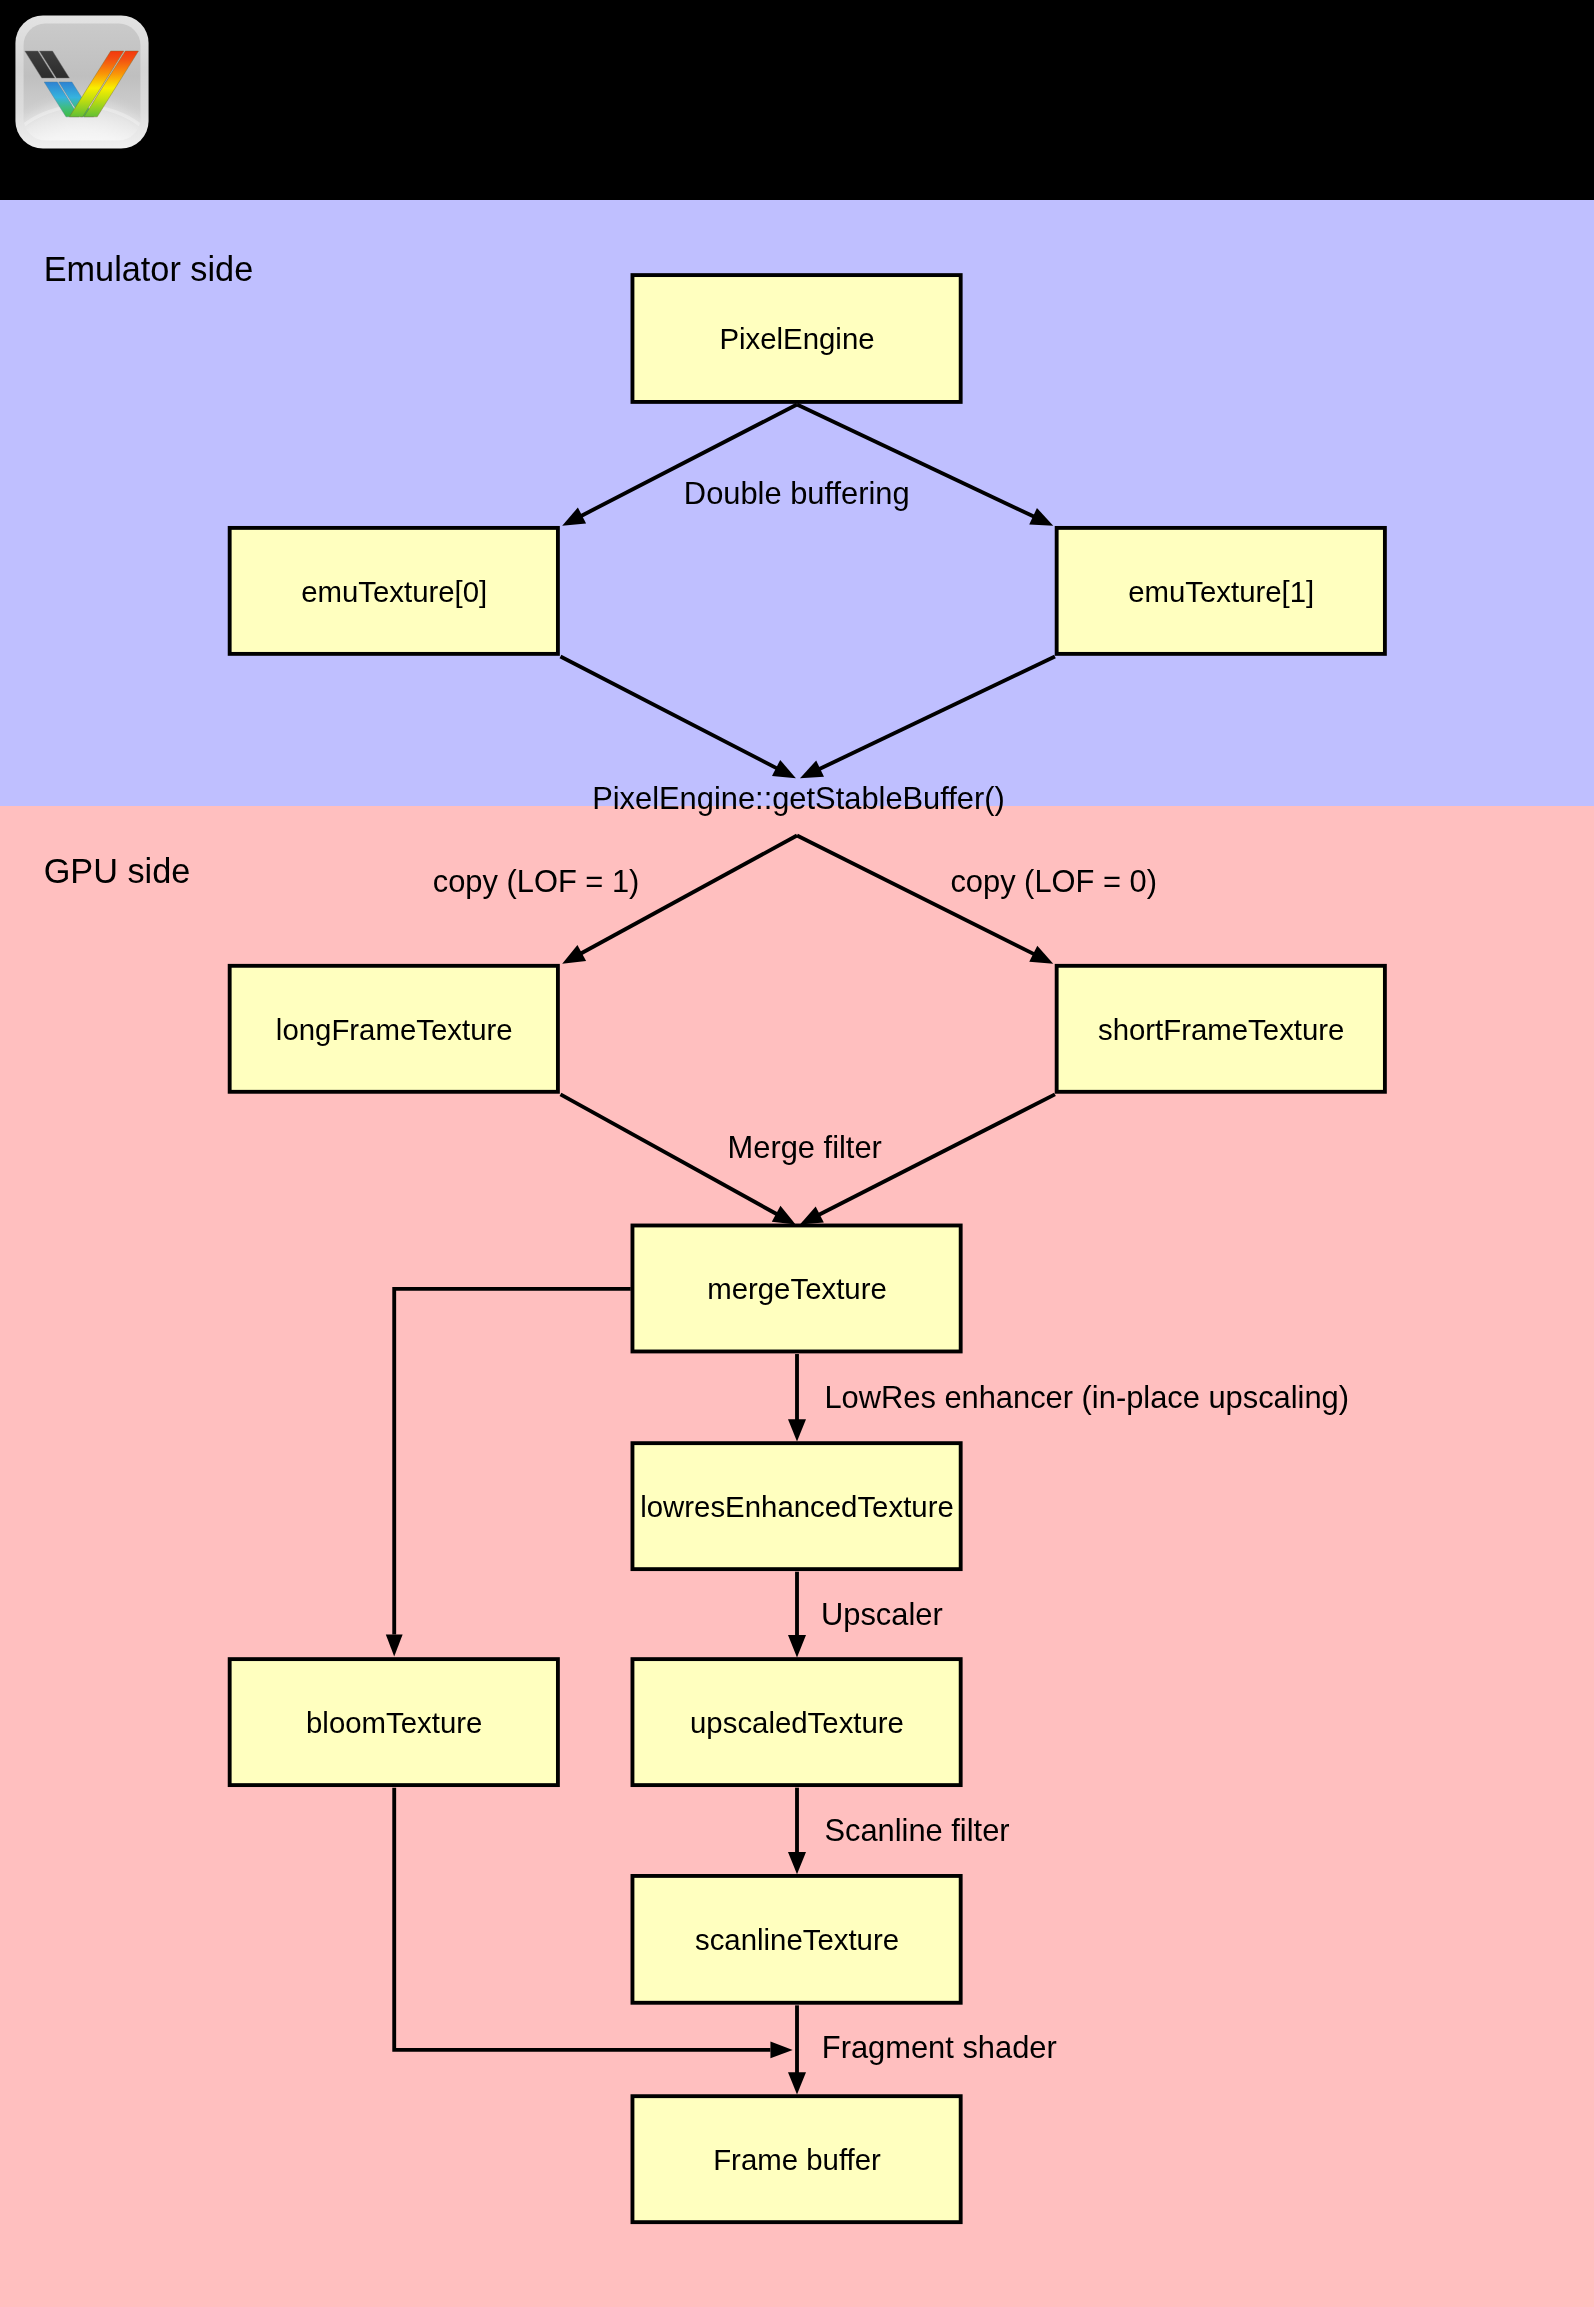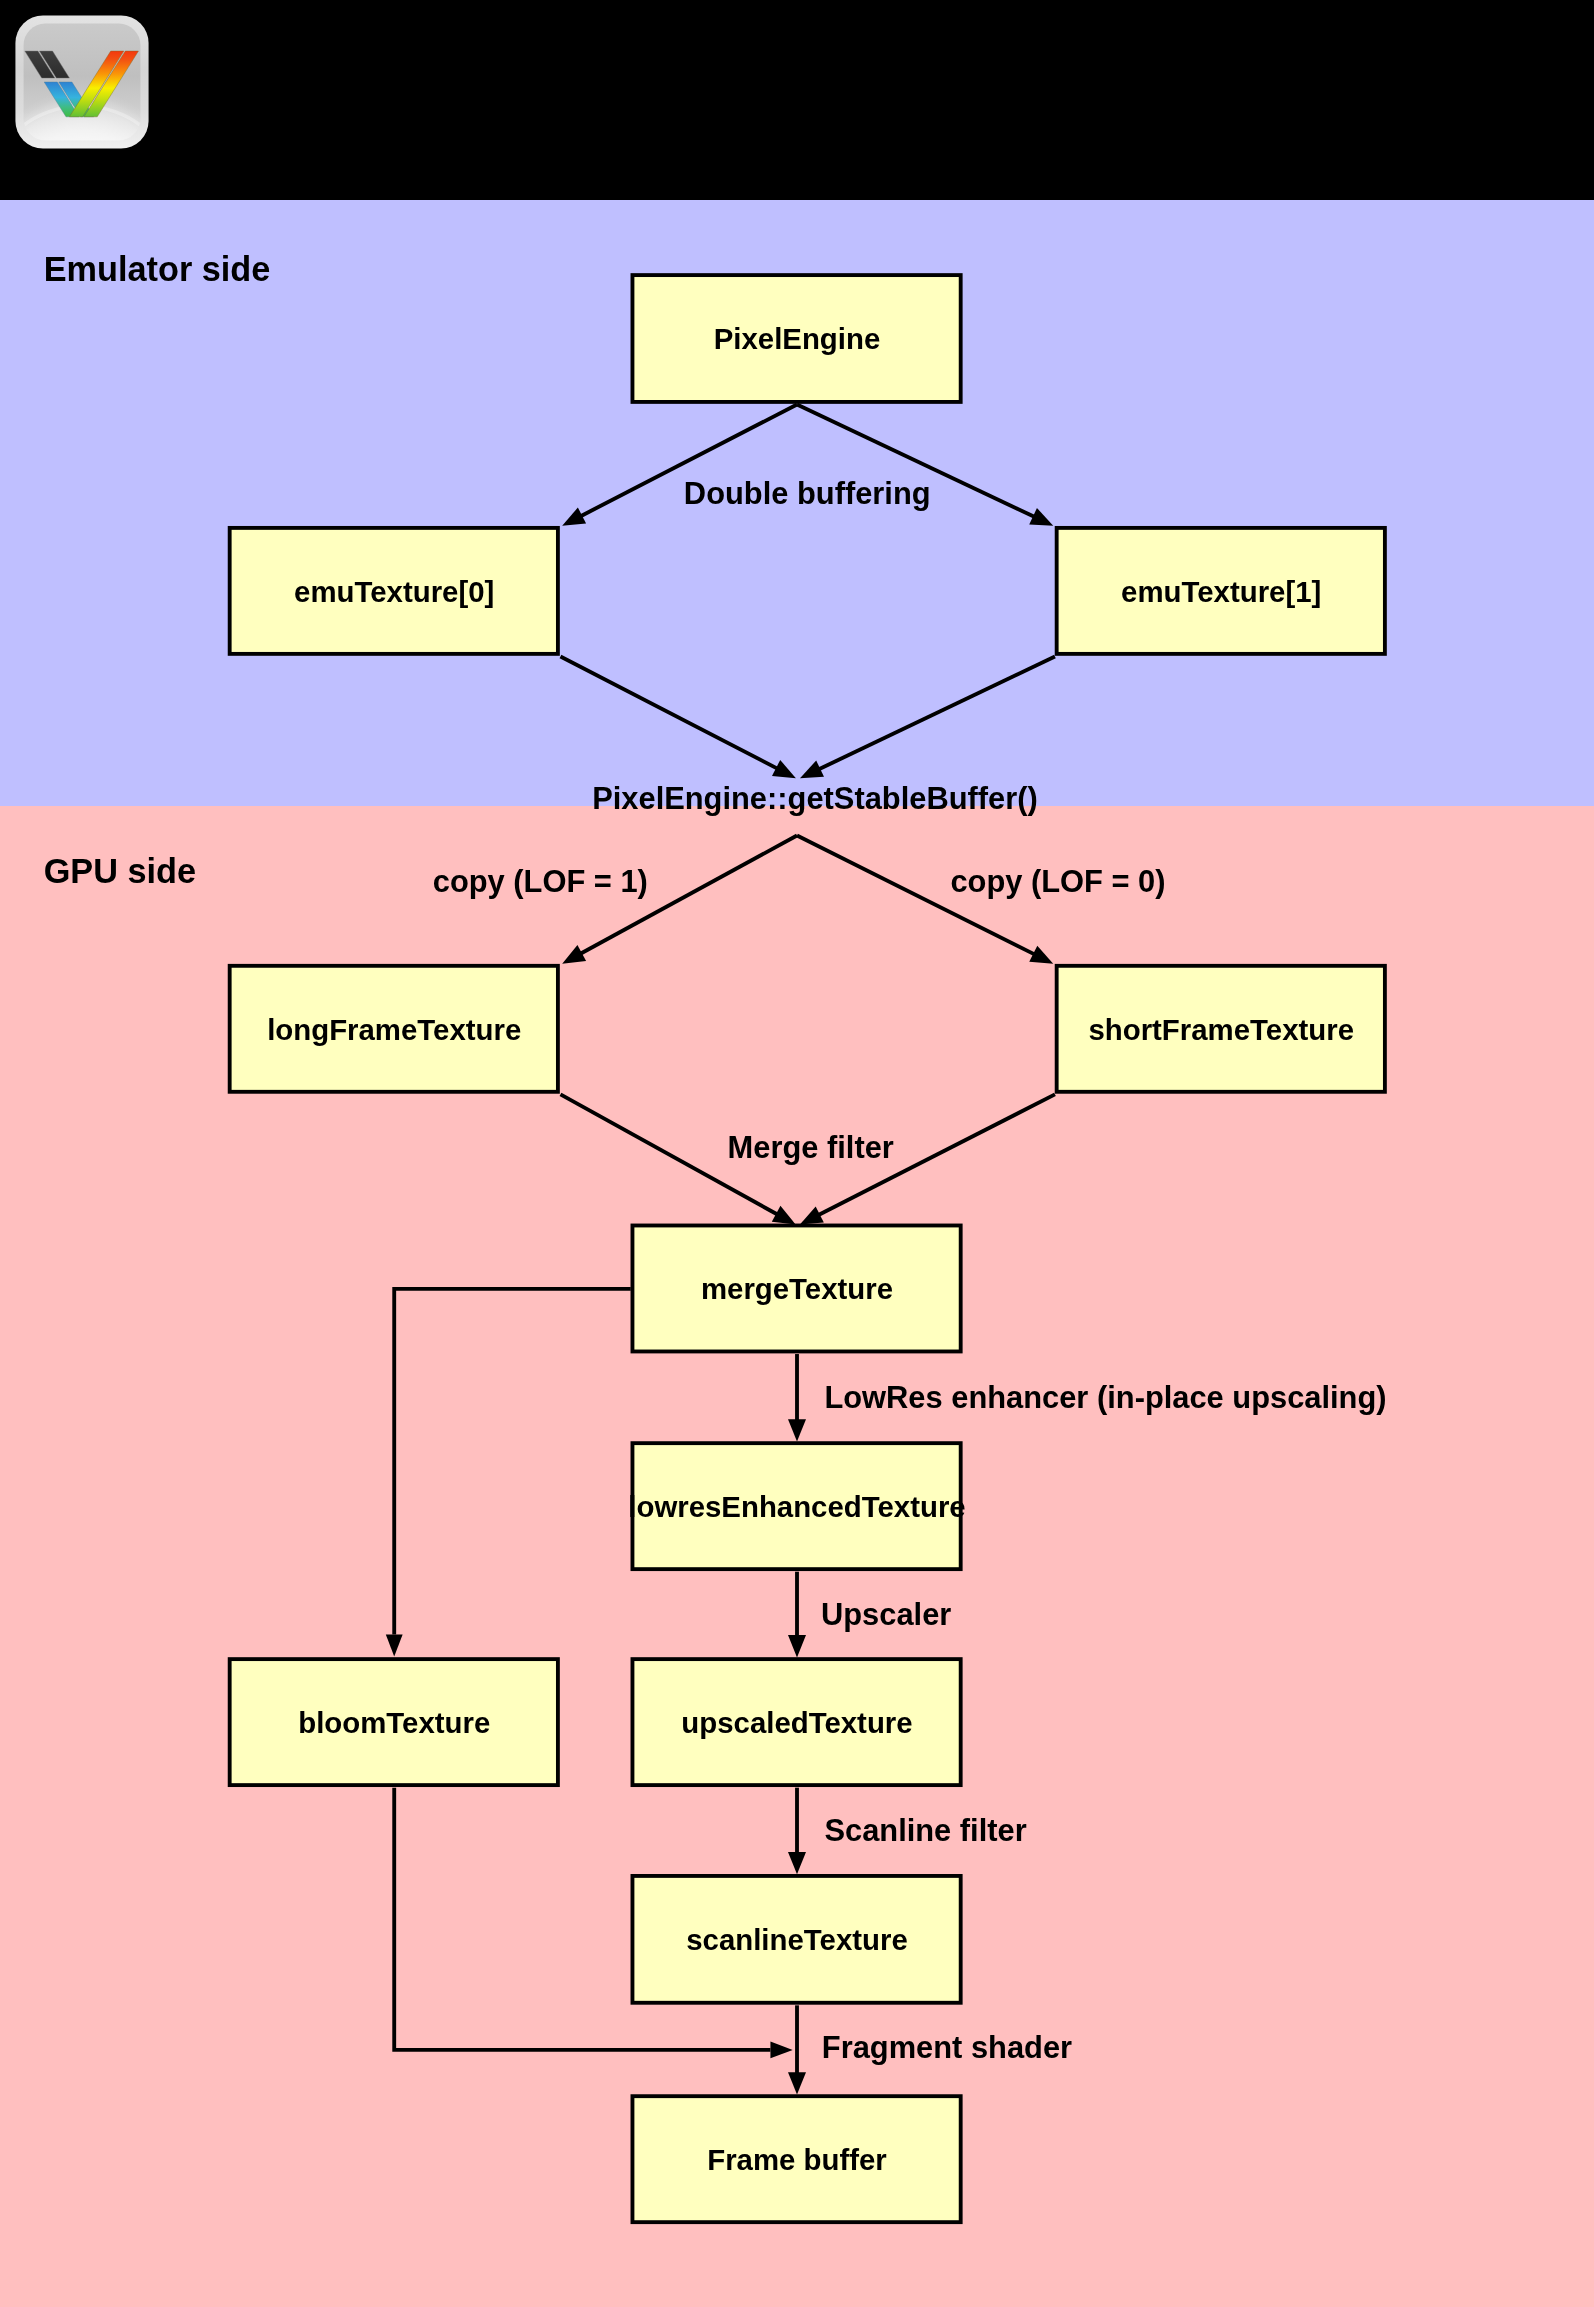--- a/index.html
+++ b/index.html
@@ -1,19 +1,19 @@
 <!DOCTYPE html>
 <html style="font-size:13.7px"><head>
 <meta charset="utf-8">
 <title>vAmiga texture pipeline</title>
 <style>
   html,body{margin:0;padding:0;}
   body{width:1594px;height:2307px;overflow:hidden;background:#000000;
        font-family:"Liberation Sans",sans-serif;}
-  #stage{position:relative;width:1594px;height:2307px;font-weight:bold;}
+  #stage{position:relative;width:1594px;height:2307px;}
   .band{position:absolute;left:0;width:1594px;}
   #topband{top:0;height:200px;background:#000000;}
   #emuband{top:200px;height:606px;background:#bfbfff;}
   #gpuband{top:806px;height:1501px;background:#ffbfbf;}
   #appicon{position:absolute;left:15.4px;top:15.4px;width:134px;height:134px;}
   #diagram{position:absolute;left:0;top:0;width:1594px;height:2307px;}
   text{font-family:"Liberation Sans",sans-serif;fill:#000000;}
   .boxlabel{font-size:34.3px;}
   .edgelabel{font-size:36px;}
   .sidelabel{font-size:40px;}

